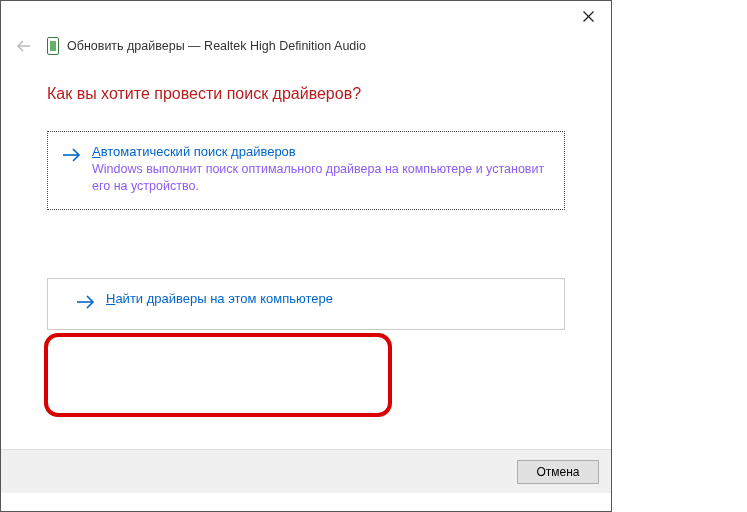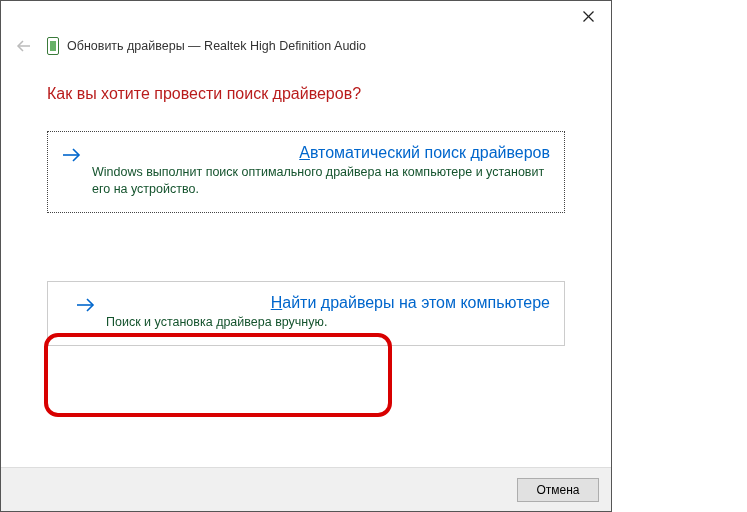--- a/index.html
+++ b/index.html
@@ -81,40 +81,39 @@
     align-items: flex-start;
     gap: 10px;
   }
   .opt-arrow {
     color: #0066cc;
     flex-shrink: 0;
     margin-top: 2px;
   }
   .opt-text { flex: 1; }
   .opt-title {
-    font-size: 16px;
+    font-size: 13px;
     color: #0066cc;
     margin-bottom: 2px;
-    text-align: right;
   }
   .opt-title .ul { text-decoration: underline; }
   .opt-desc {
     font-size: 12.5px;
-    color: #14532d;
+    color: #8b5cf6;
     line-height: 1.35;
   }
   .highlight-frame {
     position: absolute;
     border: 4px solid #d80000;
     border-radius: 14px;
     pointer-events: none;
   }
   .footer {
     position: absolute;
-    left: 0; right: 0; bottom: 0;
+    left: 0; right: 0; bottom: 18px;
     height: 44px;
     border-top: 1px solid #ddd;
     background: #f0f0f0;
     display: flex;
     align-items: center;
     justify-content: flex-end;
     padding: 16px 12px;
   }
   .btn {
     min-width: 82px;
@@ -180,21 +179,20 @@
         <span class="opt-arrow">
           <svg width="20" height="18" viewBox="0 0 20 18" fill="none" stroke="#0066cc" stroke-width="1.6">
             <line x1="1" y1="9" x2="17" y2="9"></line>
             <polyline points="11,3 17,9 11,15"></polyline>
           </svg>
         </span>
         <div class="opt-text">
           <div class="opt-title">
             <span class="ul">Н</span><span>айти драйверы на этом компьютере</span>
           </div>
-          <div class="opt-desc">Поиск и установка драйвера вручную.</div>
         </div>
       </div>
     </div>
 
   </div>
 
   <div class="highlight-frame" style="left:43px; top:332px; width:348px; height:84px;"></div>
 
   <div class="footer">
     <button class="btn">Отмена</button>

